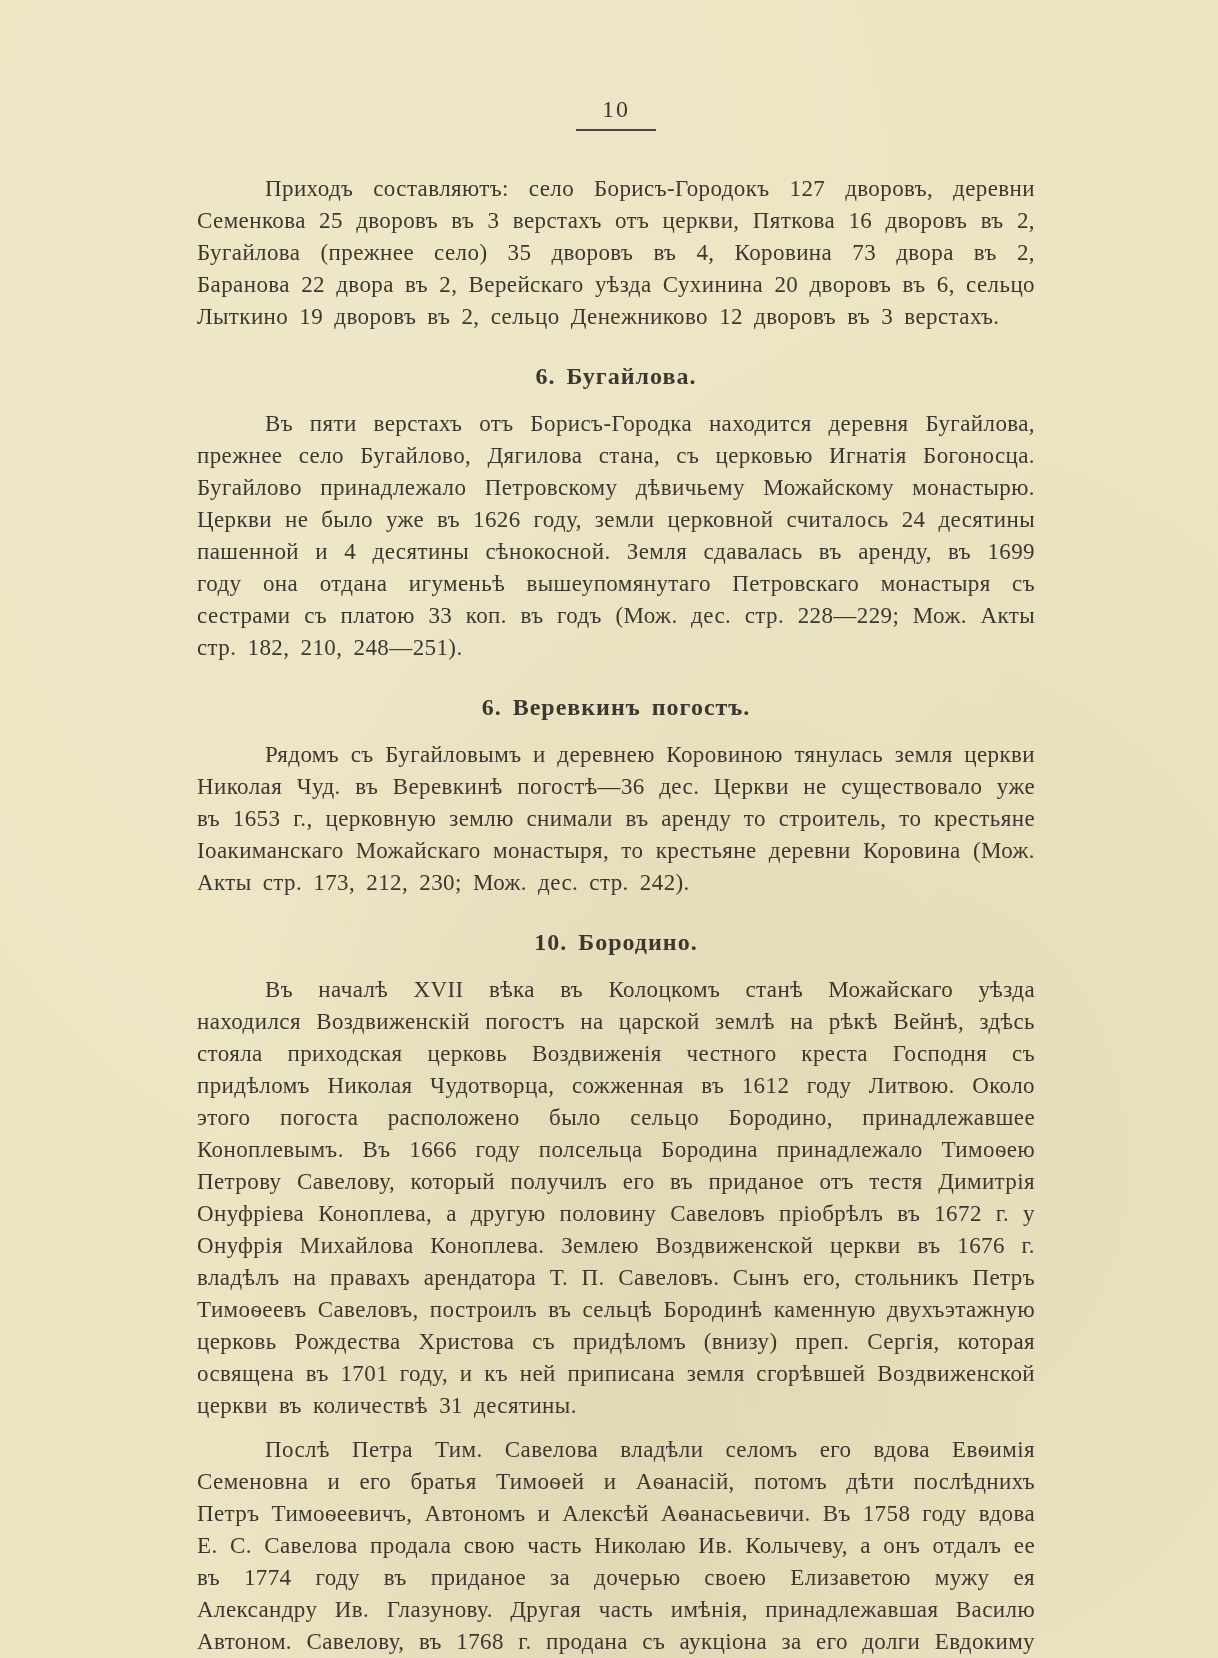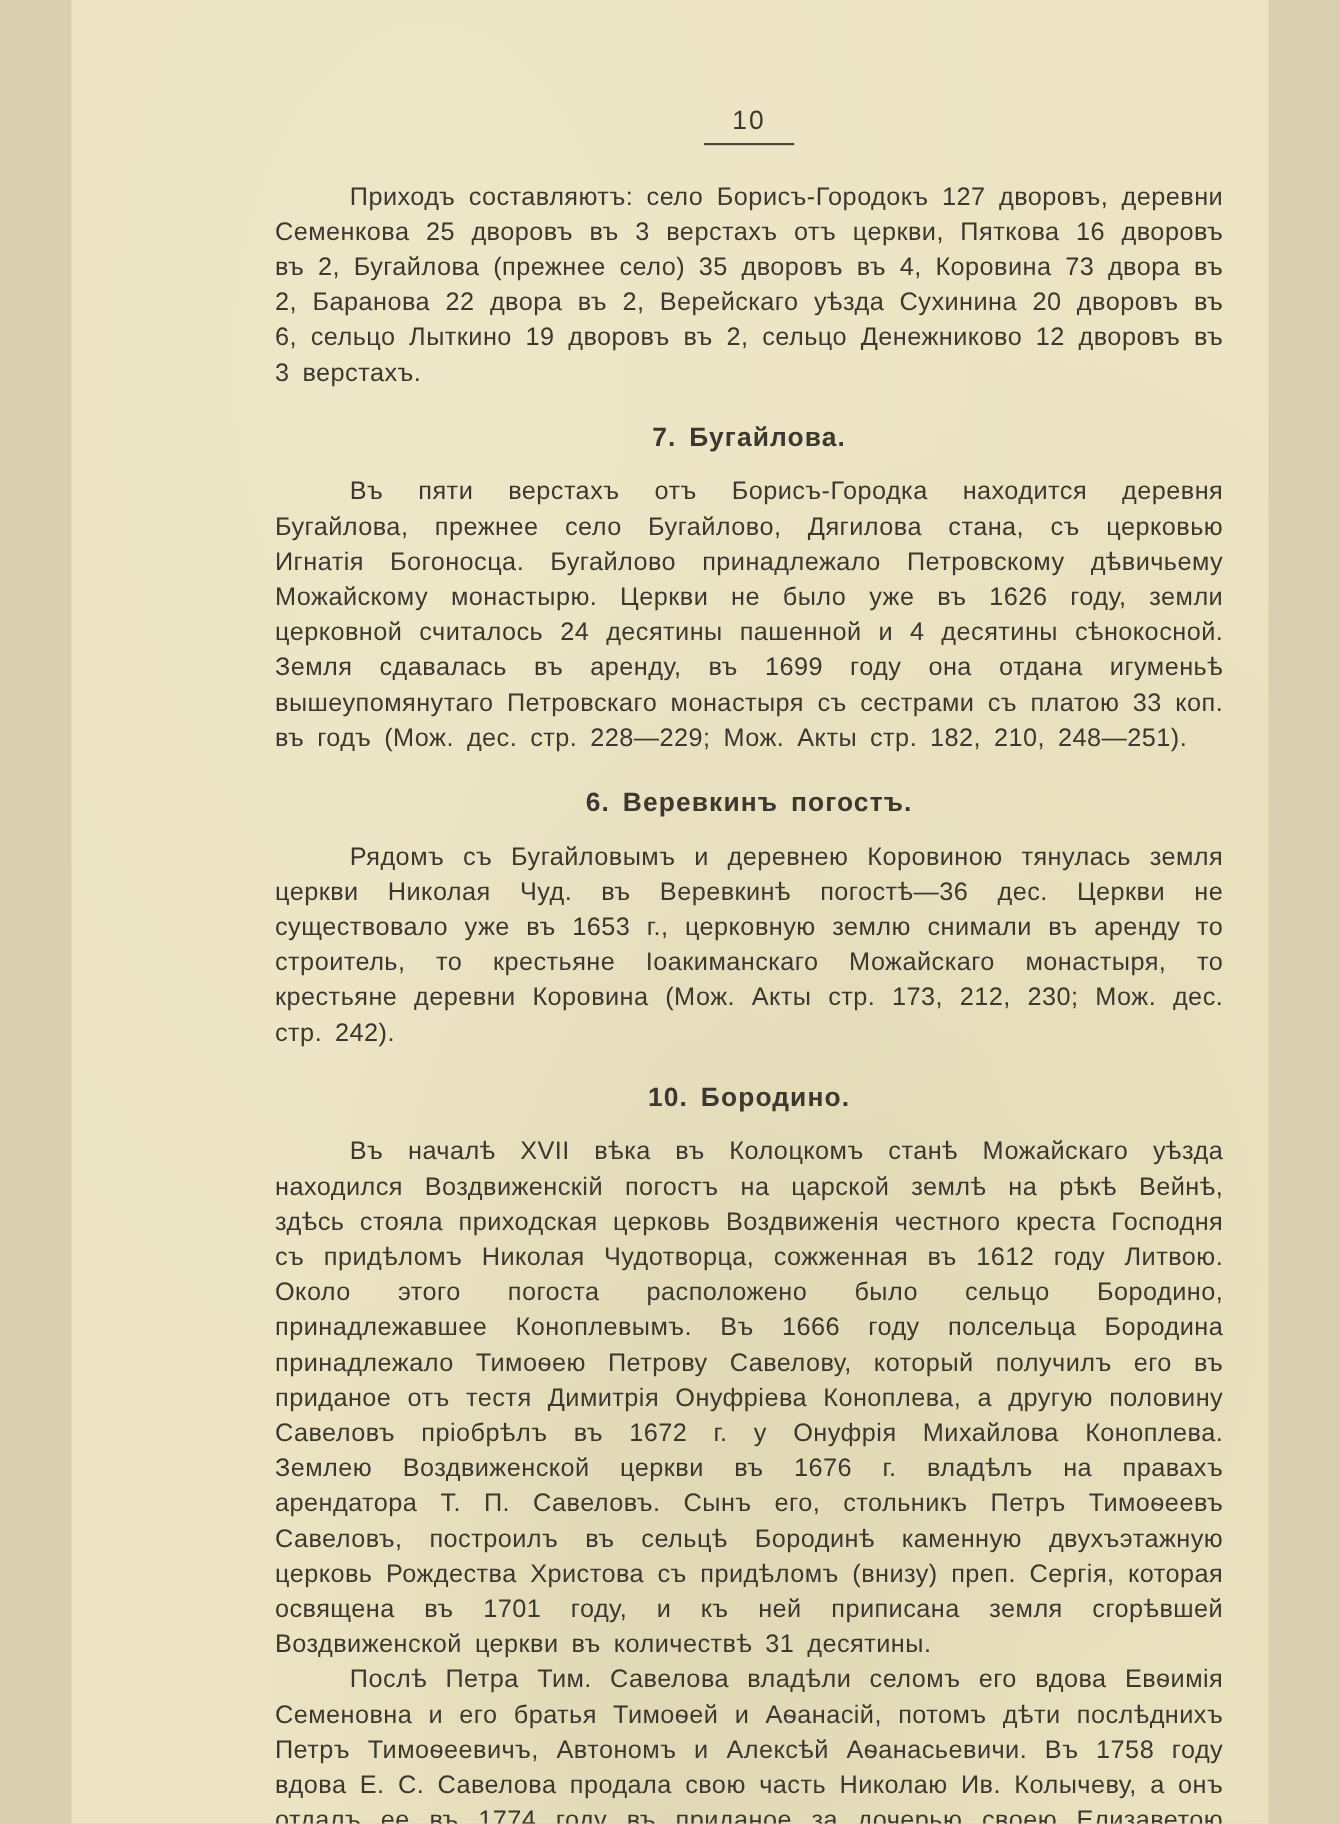--- a/index.html
+++ b/index.html
@@ -2,51 +2,51 @@
 <html><head>
 <meta charset="utf-8">
 <style>
   html, body {
     margin: 0;
     padding: 0;
     background: #d8d0b0;
   }
   .page {
     position: relative;
-    width: 1088px;
+    width: 1218px;
     height: 1658px;
     margin: 0 auto;
     background:
       radial-gradient(ellipse at 30% 20%, rgba(255,255,255,0.10), rgba(0,0,0,0) 60%),
       radial-gradient(ellipse at 75% 70%, rgba(120,100,50,0.06), rgba(0,0,0,0) 55%),
       radial-gradient(ellipse at 50% 100%, rgba(110,95,50,0.07), rgba(0,0,0,0) 50%),
       #ece4c2;
     overflow: hidden;
-    font-family: Liberation Sans, sans-serif;
+    font-family: Liberation Serif, serif;
     color: #3c3830;
   }
   .text-block {
     position: absolute;
     left: 185px;
     top: 96px;
     width: 862px;
   }
   .page-number-wrap {
     text-align: center;
     margin-bottom: 14px;
   }
   .page-number {
     display: inline-block;
     font-size: 24px;
     letter-spacing: 2px;
     padding: 0 26px 6px 26px;
     border-bottom: 2px solid #4a463c;
   }
   p.body-par {
-    margin: 0;
+    margin: 12px;
     font-size: 23px;
     line-height: 32px;
     text-align: justify;
     text-indent: 68px;
     letter-spacing: 0.4px;
     word-spacing: 5px;
   }
   p.body-par + p.body-par { margin-top: 0; }
   h2.section-heading {
     margin: 30px 0 18px 0;
@@ -65,21 +65,21 @@
   <div class="text-block">
 
     <div class="page-number-wrap">
       <span class="page-number">10</span>
     </div>
 
     <div class="intro-gap"></div>
 
     <p class="body-par">Приходъ составляютъ: село Борисъ-Городокъ 127 дворовъ, деревни Семенкова 25 дворовъ въ 3 верстахъ отъ церкви, Пяткова 16 дворовъ въ 2, Бугайлова (прежнее село) 35 дворовъ въ 4, Коровина 73 двора въ 2, Баранова 22 двора въ 2, Верейскаго уѣзда Сухинина 20 дворовъ въ 6, сельцо Лыткино 19 дворовъ въ 2, сельцо Денежниково 12 дворовъ въ 3 верстахъ.</p>
 
-    <h2 class="section-heading">7. Бугайлова.</h2>
+    <h2 class="section-heading">6. Бугайлова.</h2>
     <p class="body-par">Въ пяти верстахъ отъ Борисъ-Городка находится деревня Бугайлова, прежнее село Бугайлово, Дягилова стана, съ церковью Игнатія Богоносца. Бугайлово принадлежало Петровскому дѣвичьему Можайскому монастырю. Церкви не было уже въ 1626 году, земли церковной считалось 24 десятины пашенной и 4 десятины сѣнокосной. Земля сдавалась въ аренду, въ 1699 году она отдана игуменьѣ вышеупомянутаго Петровскаго монастыря съ сестрами съ платою 33 коп. въ годъ (Мож. дес. стр. 228—229; Мож. Акты стр. 182, 210, 248—251).</p>
 
     <h2 class="section-heading">6. Веревкинъ погостъ.</h2>
     <p class="body-par">Рядомъ съ Бугайловымъ и деревнею Коровиною тянулась земля церкви Николая Чуд. въ Веревкинѣ погостѣ—36 дес. Церкви не существовало уже въ 1653 г., церковную землю снимали въ аренду то строитель, то крестьяне Іоакиманскаго Можайскаго монастыря, то крестьяне деревни Коровина (Мож. Акты стр. 173, 212, 230; Мож. дес. стр. 242).</p>
 
     <h2 class="section-heading">10. Бородино.</h2>
     <p class="body-par">Въ началѣ XVII вѣка въ Колоцкомъ станѣ Можайскаго уѣзда находился Воздвиженскій погостъ на царской землѣ на рѣкѣ Вейнѣ, здѣсь стояла приходская церковь Воздвиженія честного креста Господня съ придѣломъ Николая Чудотворца, сожженная въ 1612 году Литвою. Около этого погоста расположено было сельцо Бородино, принадлежавшее Коноплевымъ. Въ 1666 году полсельца Бородина принадлежало Тимоѳею Петрову Савелову, который получилъ его въ приданое отъ тестя Димитрія Онуфріева Коноплева, а другую половину Савеловъ пріобрѣлъ въ 1672 г. у Онуфрія Михайлова Коноплева. Землею Воздвиженской церкви въ 1676 г. владѣлъ на правахъ арендатора Т. П. Савеловъ. Сынъ его, стольникъ Петръ Тимоѳеевъ Савеловъ, построилъ въ сельцѣ Бородинѣ каменную двухъэтажную церковь Рождества Христова съ придѣломъ (внизу) преп. Сергія, которая освящена въ 1701 году, и къ ней приписана земля сгорѣвшей Воздвиженской церкви въ количествѣ 31 десятины.</p>
     <p class="body-par">Послѣ Петра Тим. Савелова владѣли селомъ его вдова Евѳимія Семеновна и его братья Тимоѳей и Аѳанасій, потомъ дѣти послѣднихъ Петръ Тимоѳеевичъ, Автономъ и Алексѣй Аѳанасьевичи. Въ 1758 году вдова Е. С. Савелова продала свою часть Николаю Ив. Колычеву, а онъ отдалъ ее въ 1774 году въ приданое за дочерью своею Елизаветою мужу ея Александру Ив. Глазунову. Другая часть имѣнія, принадлежавшая Василю Автоном. Савелову, въ 1768 г. продана съ аукціона за его долги Евдокиму Алексѣевичу Щербинину (Мож. дес. стр. 86 – 89; Можайскіе Акты стр. 200), въ 1812 г. принадлежало Давыдовымъ. Говорятъ, что Денисъ Давыдовъ, поэтъ—партизанъ, сжегъ тогда свой барскій домъ. Позже оно было во владѣніи Воейкова.</p>
 
   </div>

